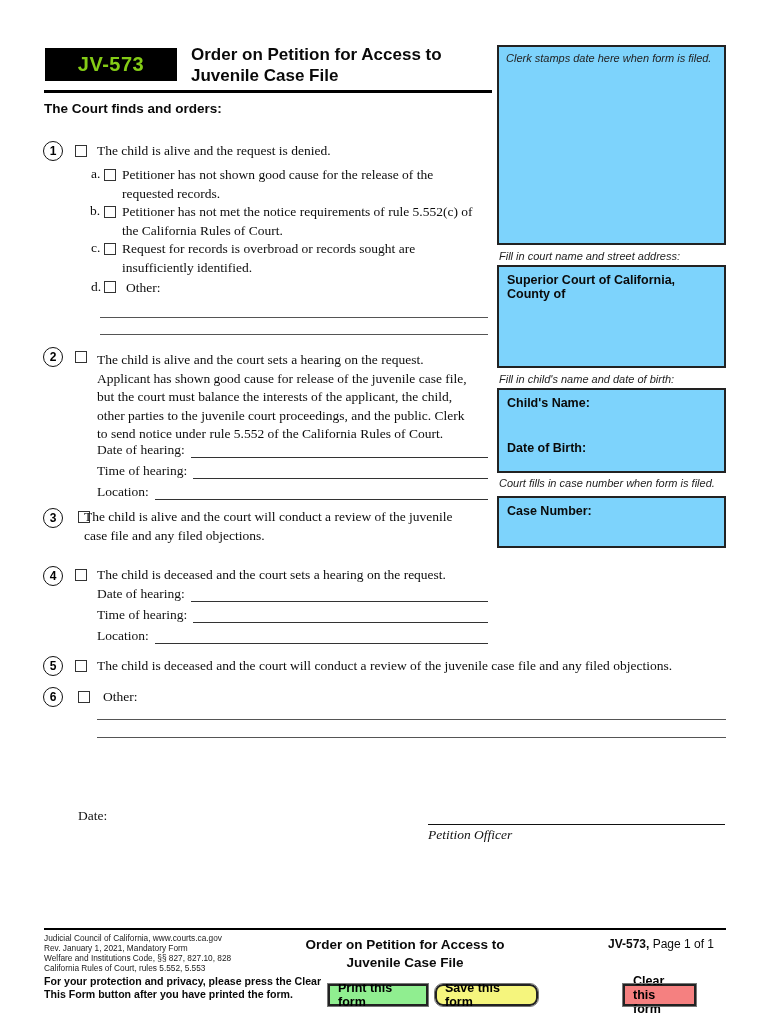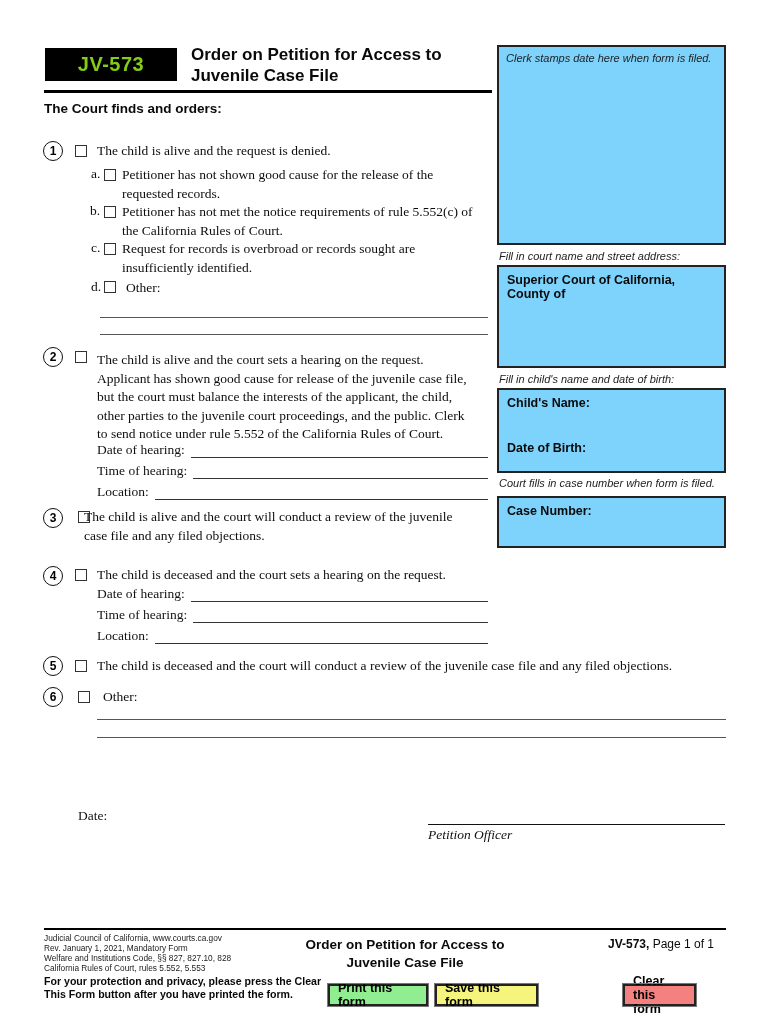--- a/index.html
+++ b/index.html
@@ -227,16 +227,16 @@
 California Rules of Court, rules 5.552, 5.553</div>
   <div class="abs privacy-note pre">For your protection and privacy, please press the Clear
 This Form button after you have printed the form.</div>
   <div class="abs footer-title pre">Order on Petition for Access to
 Juvenile Case File</div>
   <div class="abs footer-page">
     <span class="num">JV-573,</span><span> Page 1 of 1</span>
   </div>
 
   <div class="form-btn btn-print" style="background: rgb(144, 238, 144);">Print this form</div>
-  <div class="form-btn btn-save" style="background: rgb(245, 245, 125);">Save this form</div>
+  <div class="form-btn btn-save" style="background: rgb(245, 245, 125); border-radius: 8px;">Save this form</div>
   <div class="form-btn btn-clear" style="background: rgb(245, 128, 128);">Clear this form</div>
 
 </div>
 
 </body></html>

